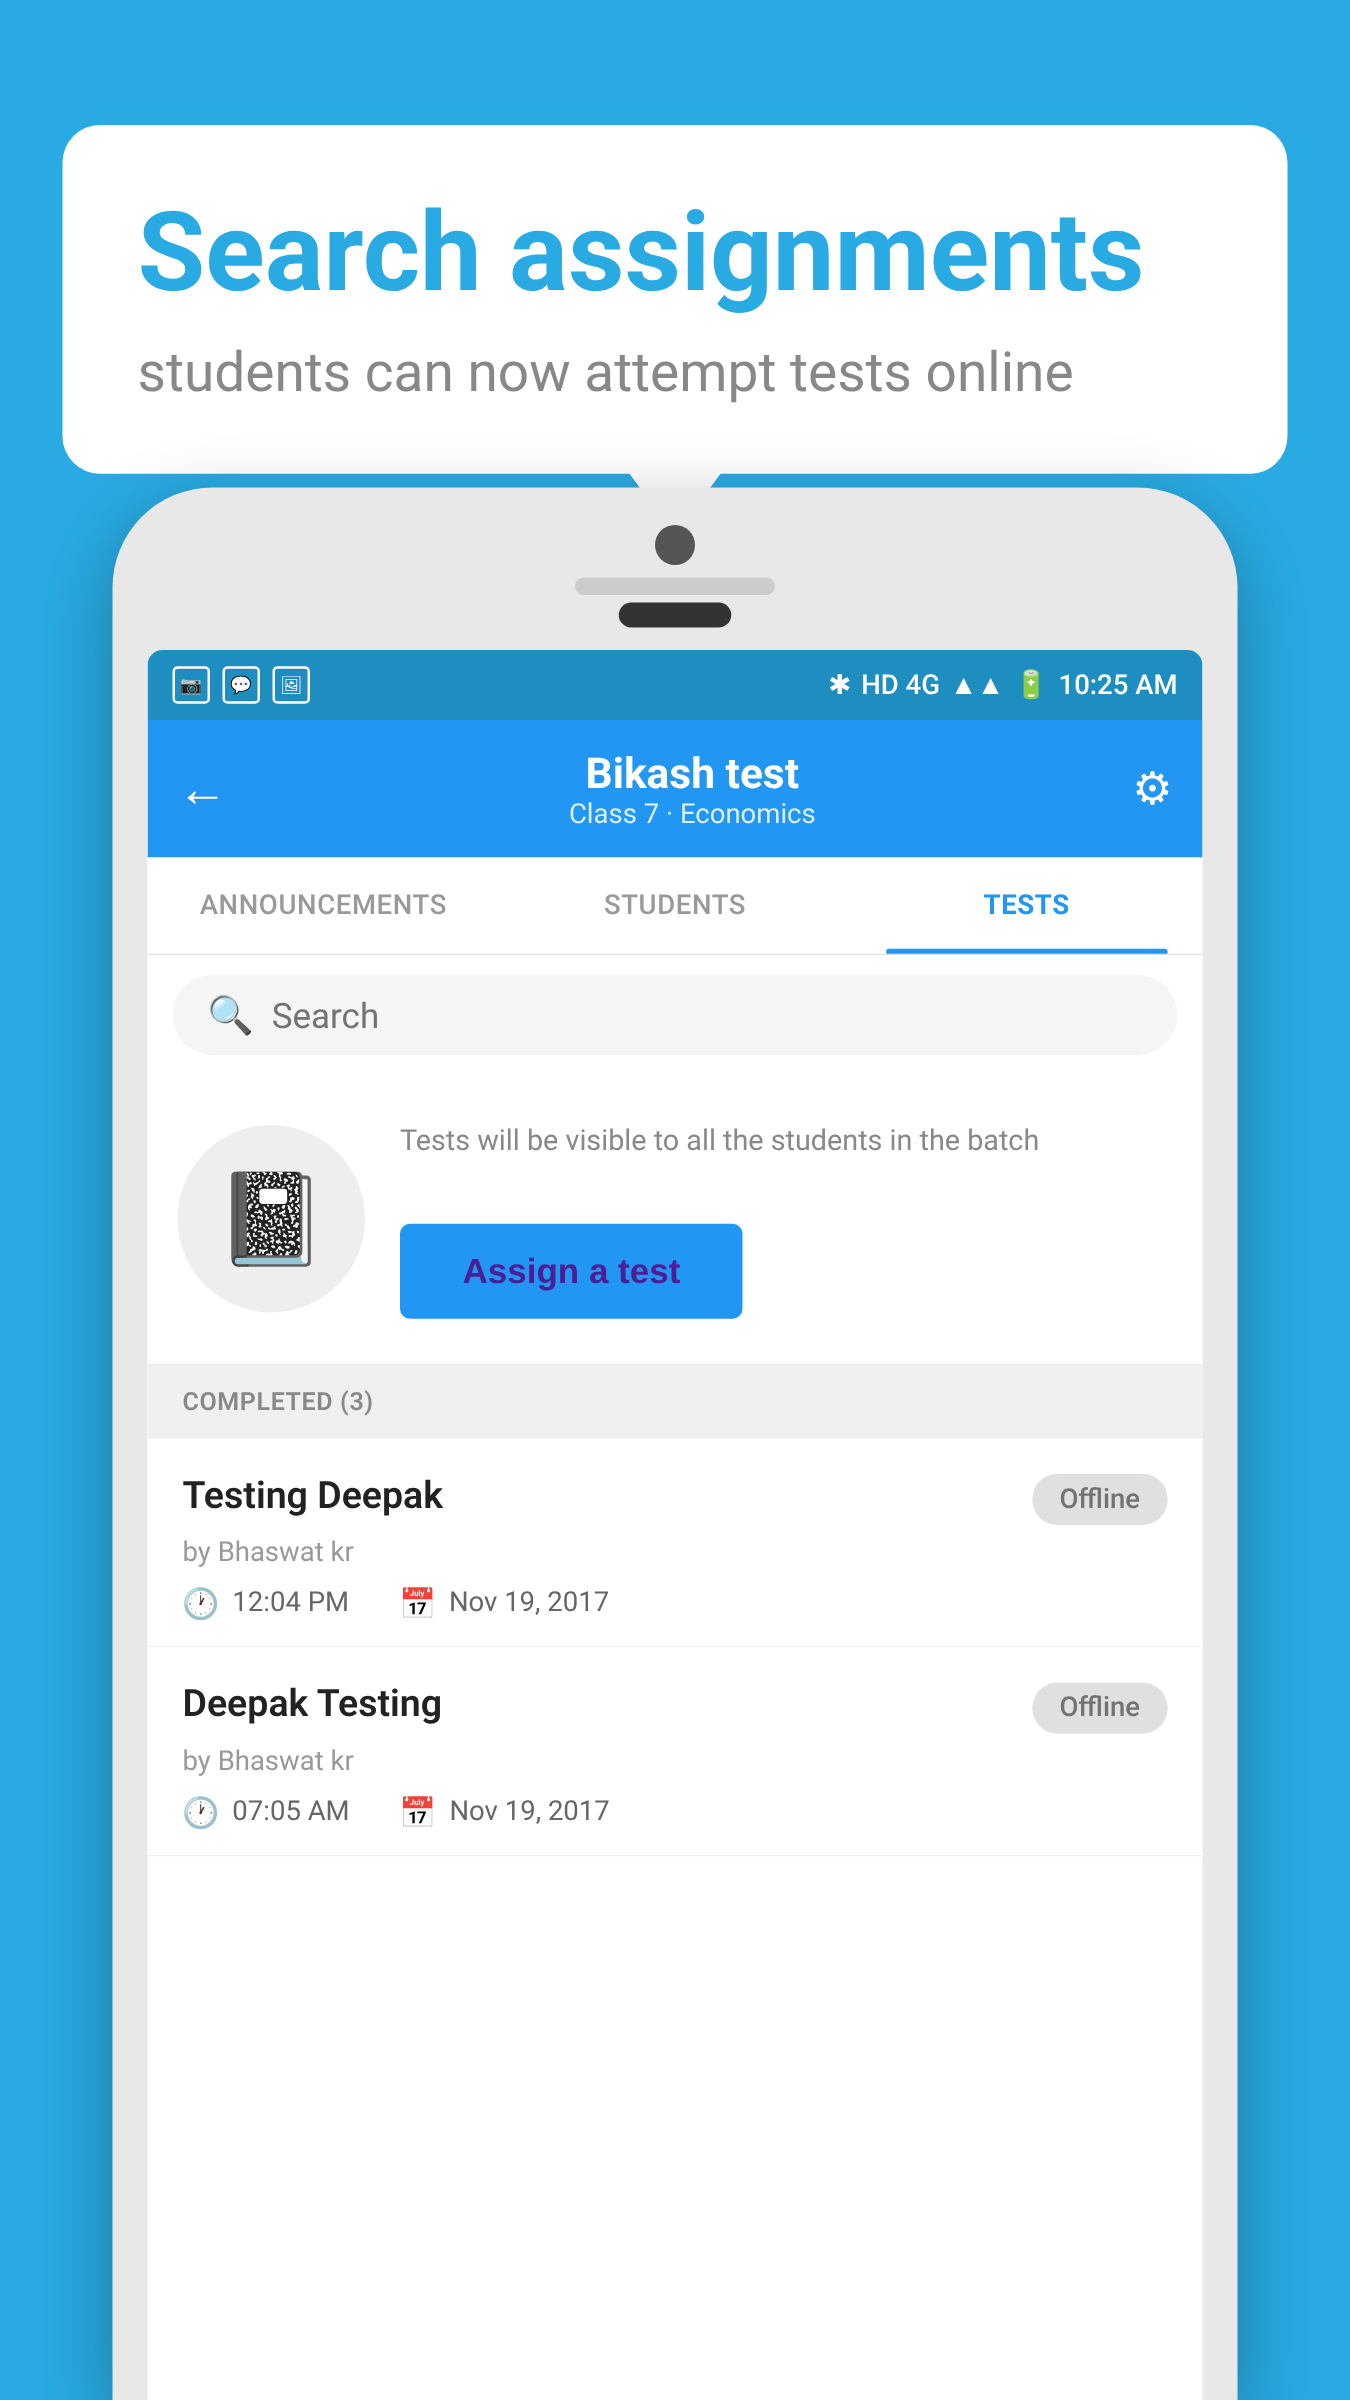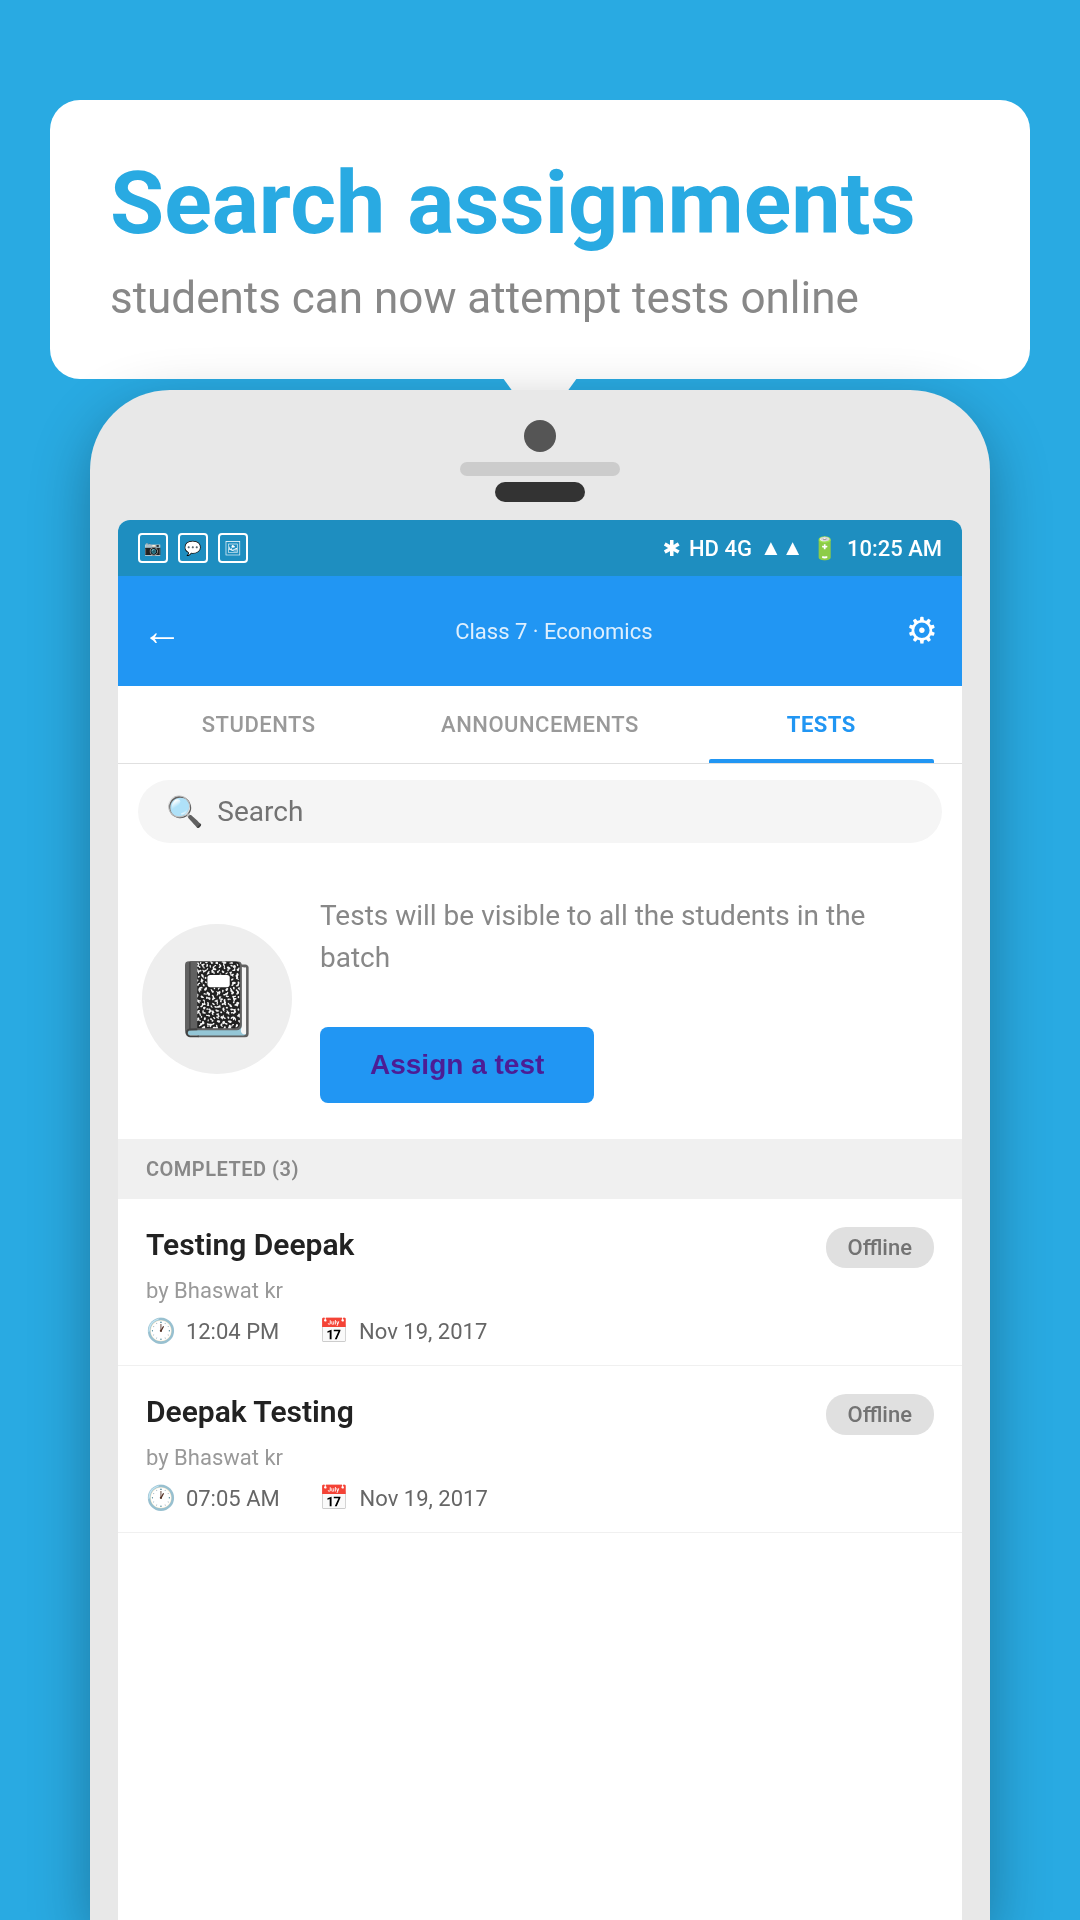--- a/index.html
+++ b/index.html
@@ -265,21 +265,21 @@
 
     .notebook-icon {
       font-size: 72px;
     }
 
     .assign-right {
       flex: 1;
     }
 
     .assign-description {
-      font-size: 28px;
+      font-size: 23px;
       color: #888;
       line-height: 1.5;
       margin-bottom: 24px;
     }
 
     .assign-btn {
       background: #2196F3;
       color: #4c1d95;
       border: none;
       border-radius: 8px;
@@ -385,28 +385,29 @@
         <span>HD 4G</span>
         <span>▲▲</span>
         <span>🔋</span>
         <span>10:25 AM</span>
       </div>
     </div>
 
     <div class="app-bar">
       <div class="app-bar-back">←</div>
       <div class="app-bar-title-group">
+        <div class="app-bar-title">Bikash test</div>
         <div class="app-bar-subtitle">Class 7 · Economics</div>
       </div>
       <div class="app-bar-settings">⚙</div>
     </div>
 
     <div class="tabs">
+      <div class="tab">ANNOUNCEMENTS</div>
       <div class="tab">STUDENTS</div>
-      <div class="tab">ANNOUNCEMENTS</div>
       <div class="tab active">TESTS</div>
     </div>
 
     <div class="search-container">
       <div class="search-bar">
         <span class="search-icon">🔍</span>
         <span class="search-text">Search</span>
       </div>
     </div>
 

